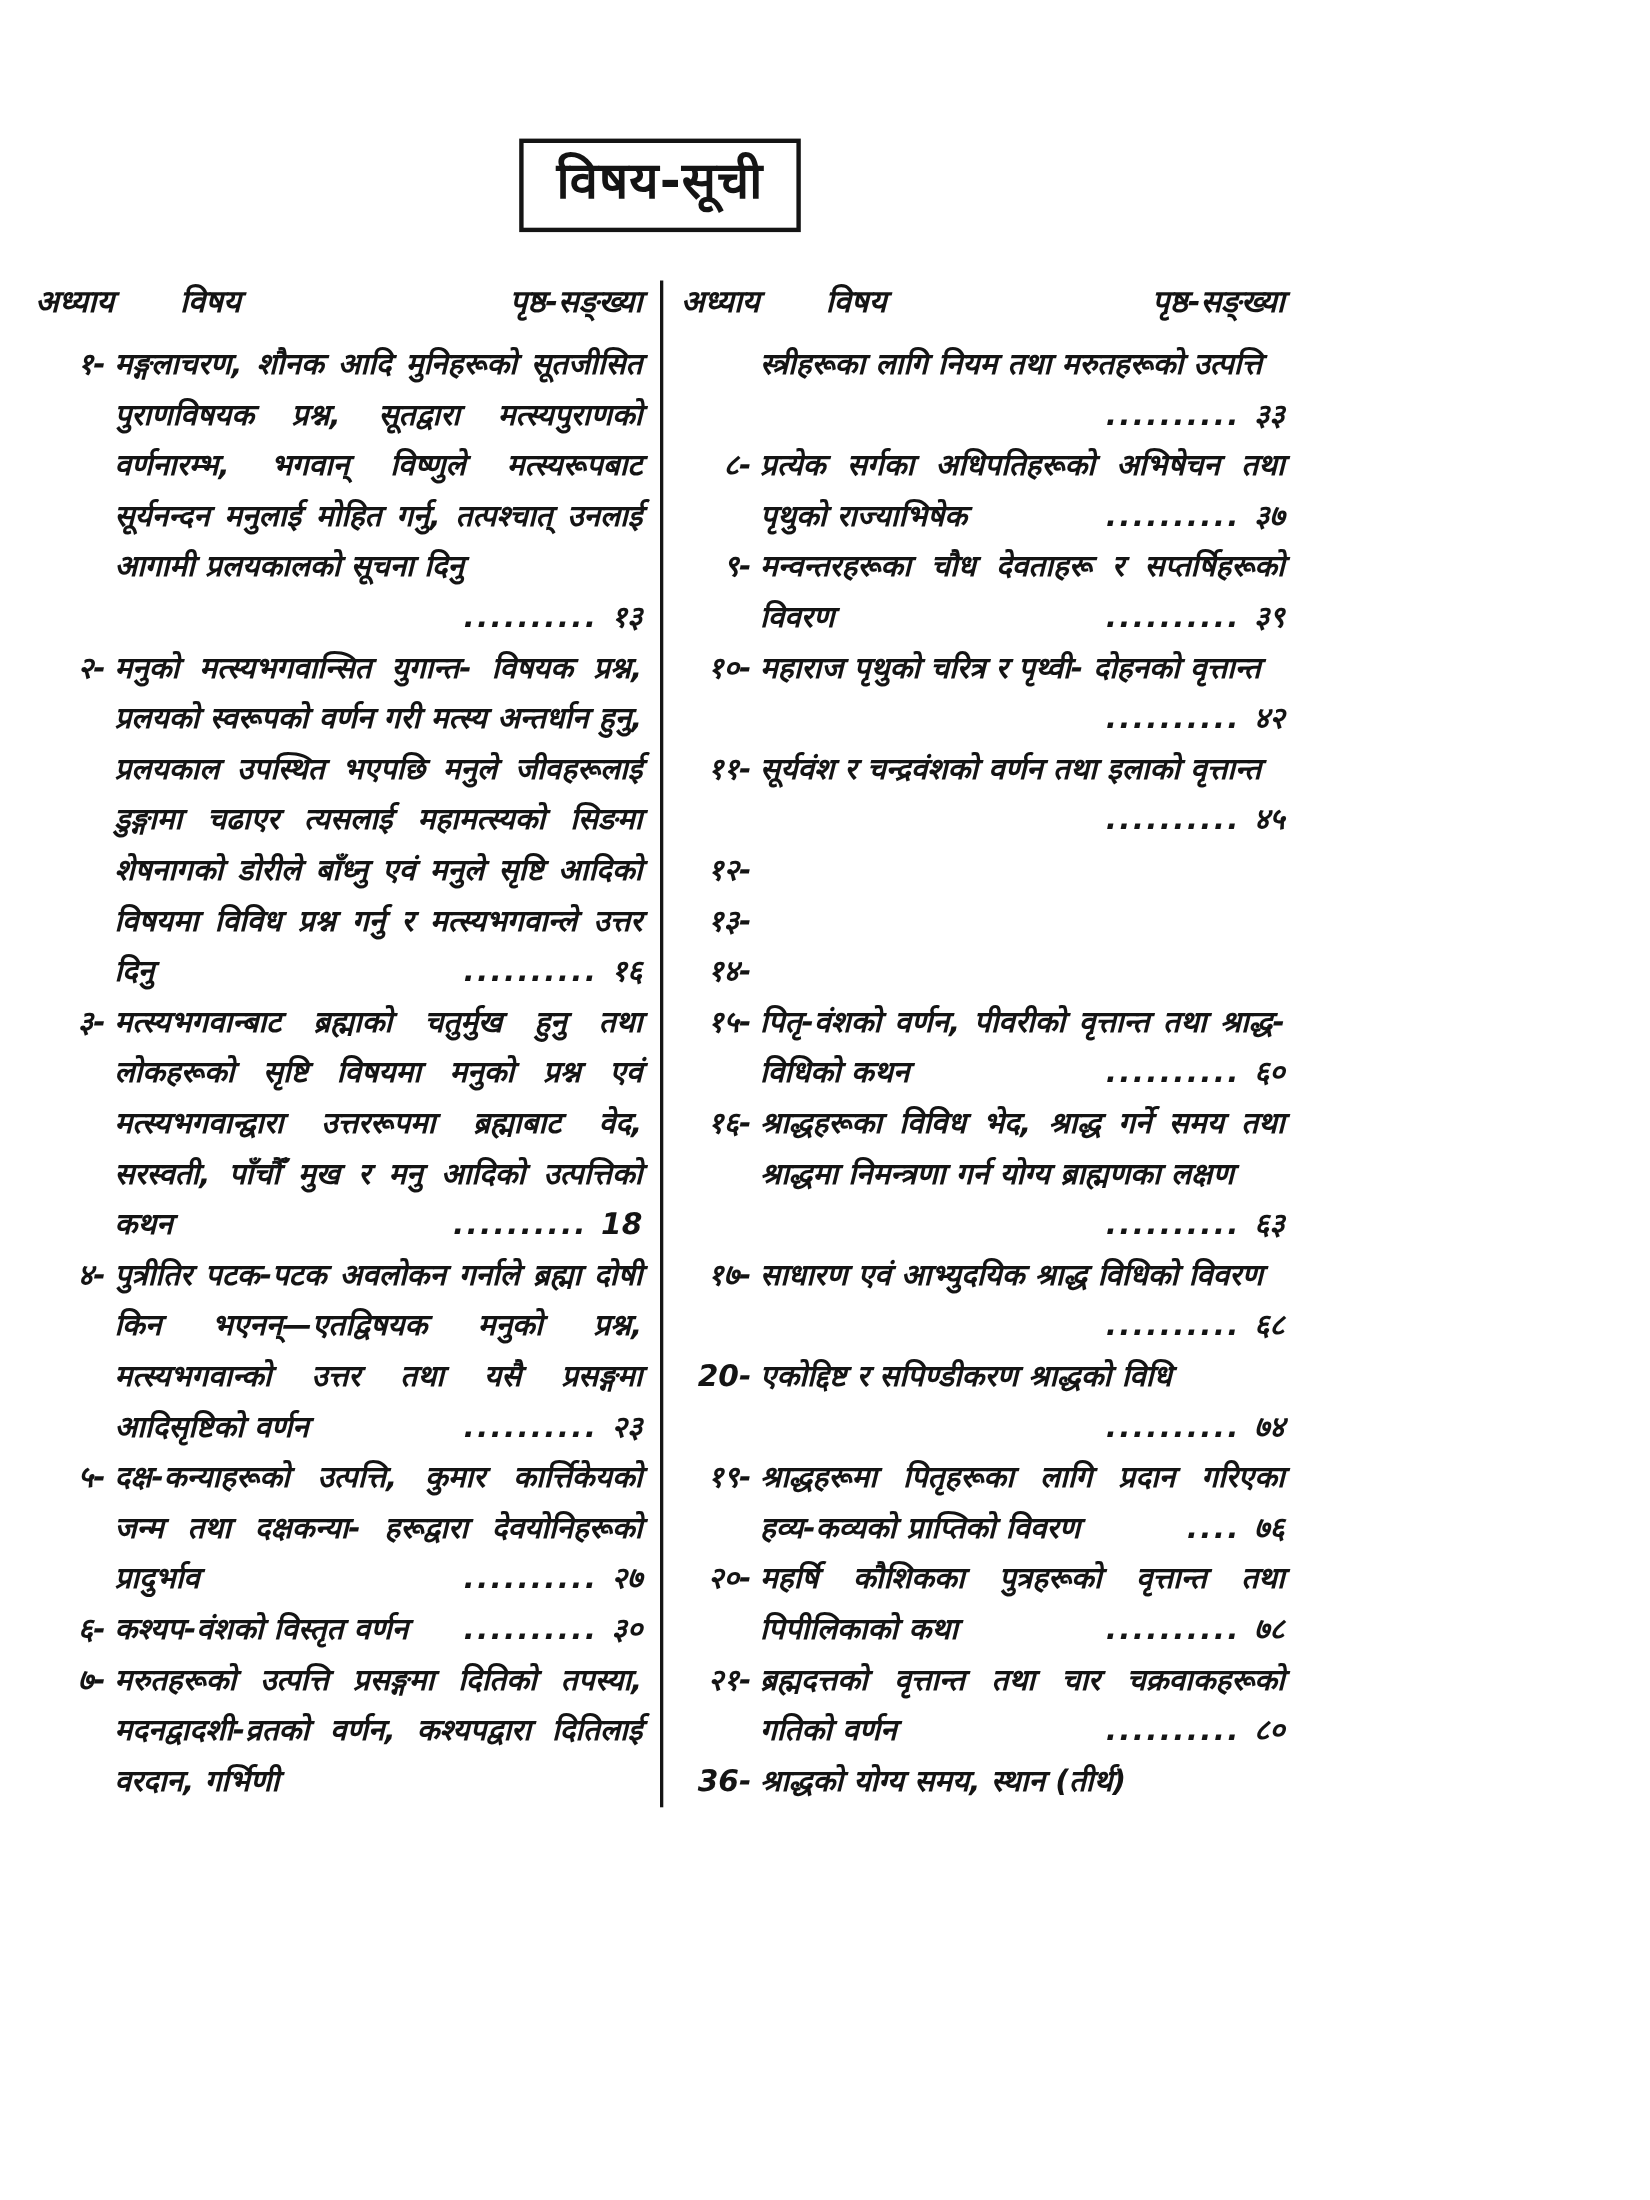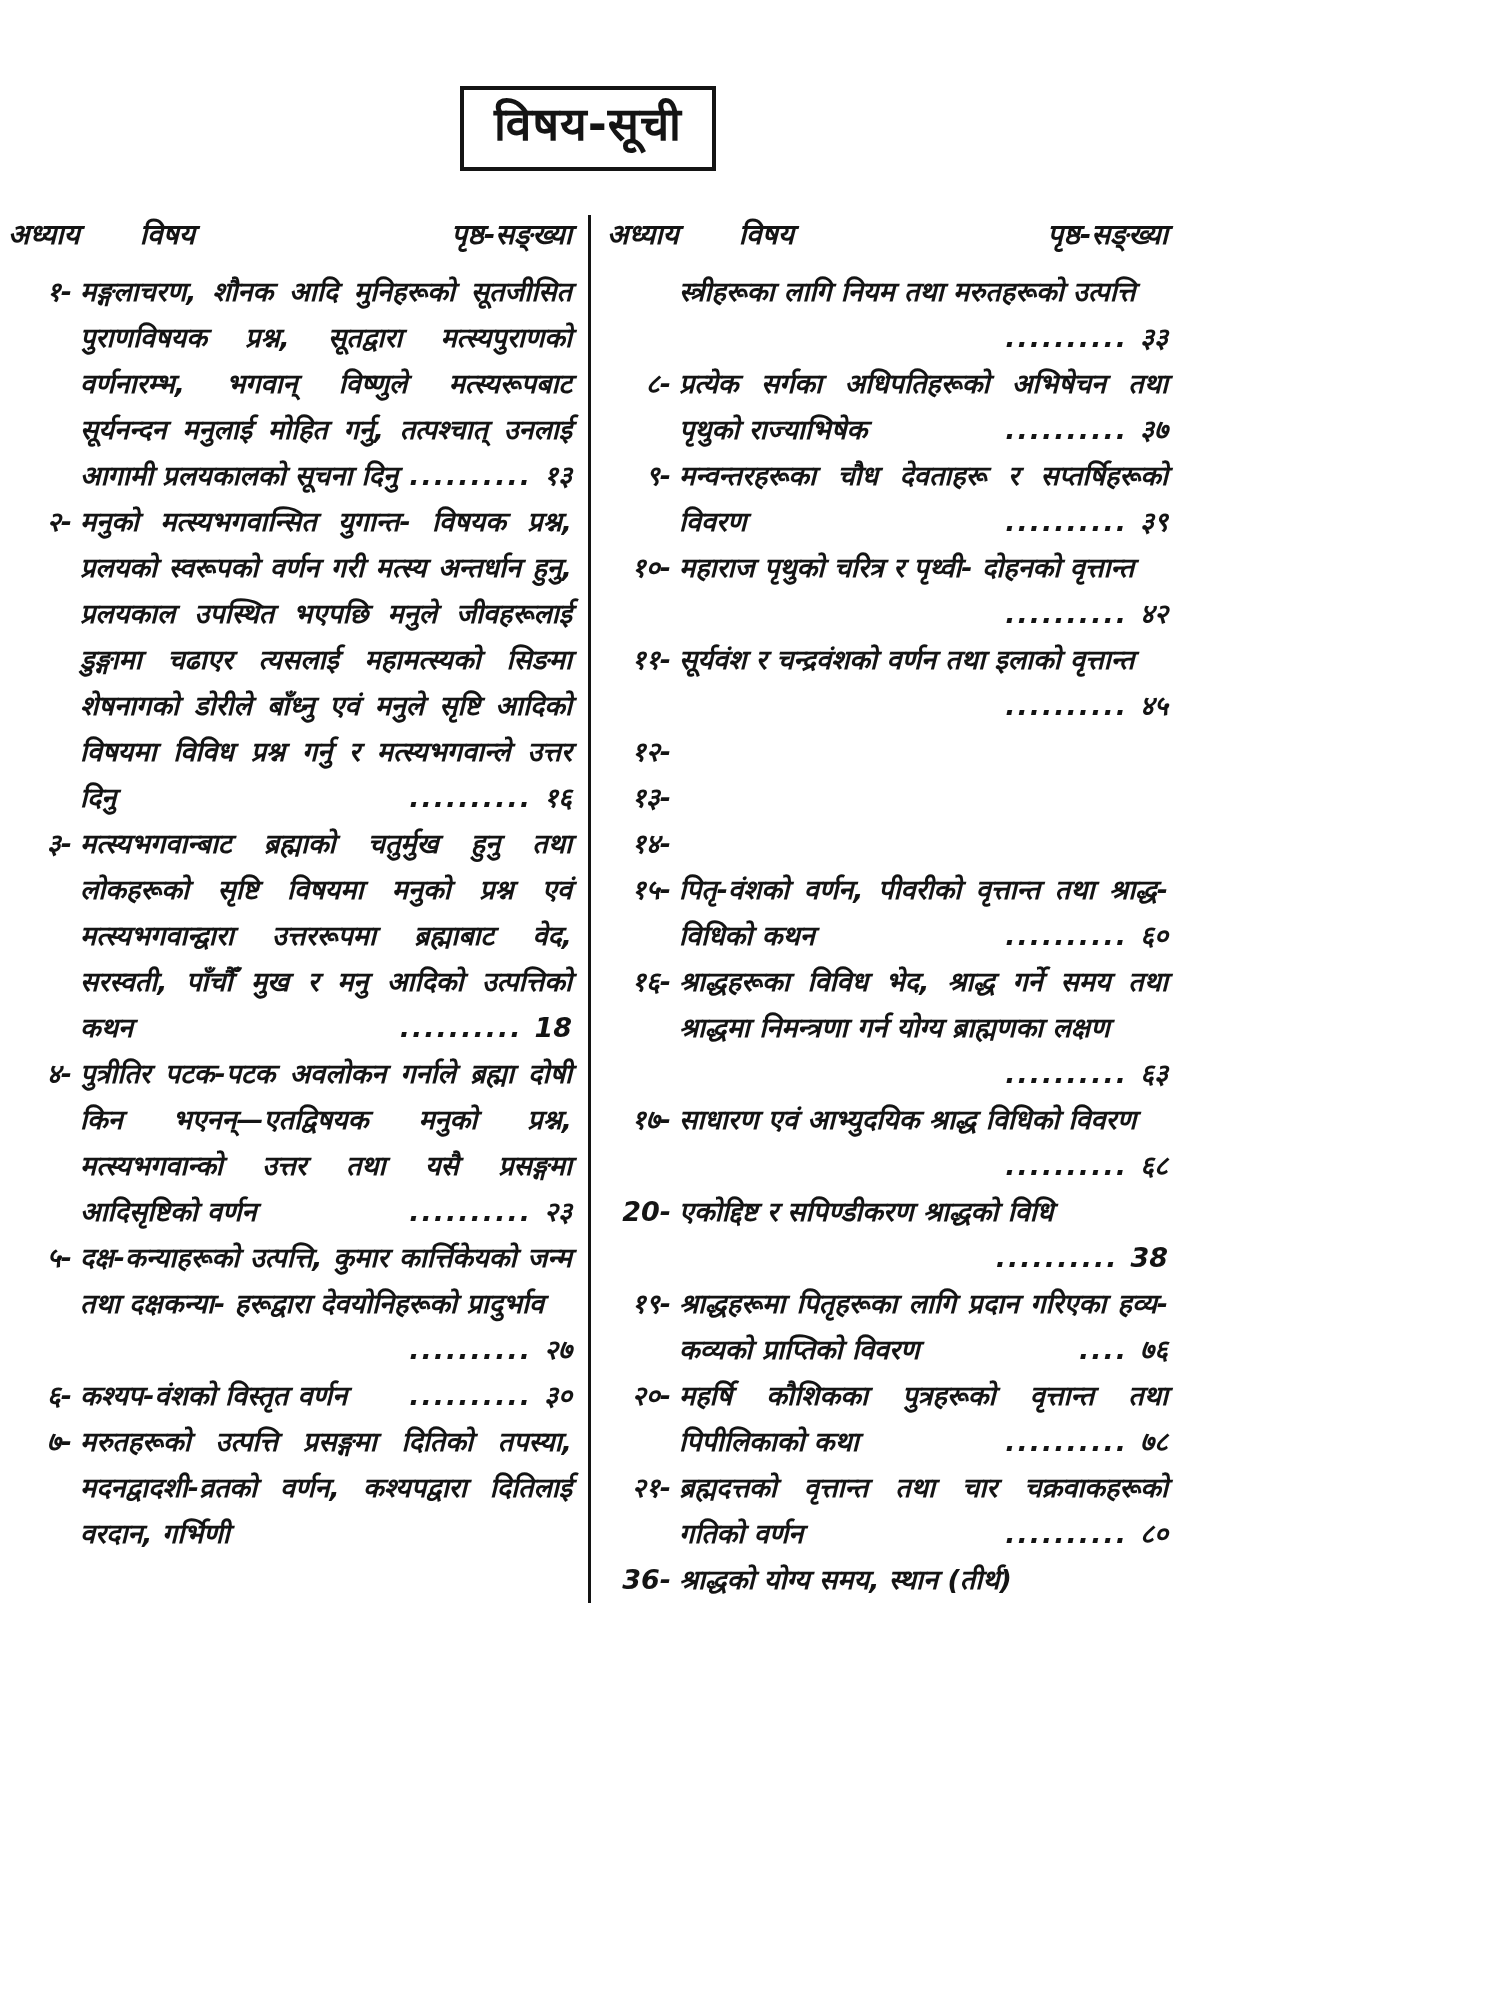--- a/index.html
+++ b/index.html
@@ -11,22 +11,23 @@
     width: 1500px;
     height: 2000px;
     position: relative;
     color: #141414;
     font-family: "DejaVu Sans", sans-serif;
     font-weight: 700;
     overflow: hidden;
   }
   .sheet {
     width: 1168px;
-    padding-left: 8px;
+    padding-left: 32px;
     box-sizing: border-box;
+    margin-top: 40px;
   }
   .title-wrap {
     text-align: center;
     padding-top: 86px;
   }
   .title-box {
     display: inline-block;
     border: 4px solid #141414;
     padding: 8px 30px 16px 30px;
     font-size: 46px;
@@ -188,21 +189,21 @@
         <div class="etext"><span>श्राद्धहरूका विविध भेद, श्राद्ध गर्ने समय तथा श्राद्धमा निमन्त्रणा गर्न योग्य ब्राह्मणका लक्षण</span><span class="pgline"><span class="dots">..........</span><span class="pg">६३</span></span></div>
       </div>
 
       <div class="entry">
         <span class="num">१७-</span>
         <div class="etext"><span>साधारण एवं आभ्युदयिक श्राद्ध विधिको विवरण</span><span class="pgline"><span class="dots">..........</span><span class="pg">६८</span></span></div>
       </div>
 
       <div class="entry">
         <span class="num">20-</span>
-        <div class="etext"><span>एकोद्दिष्ट र सपिण्डीकरण श्राद्धको विधि</span><span class="pgline"><span class="dots">..........</span><span class="pg">38</span></span></div>
+        <div class="etext"><span>एकोद्दिष्ट र सपिण्डीकरण श्राद्धको विधि</span><span class="pgline"><span class="dots">..........</span><span class="pg">७४</span></span></div>
       </div>
 
       <div class="entry">
         <span class="num">१९-</span>
         <div class="etext"><span>श्राद्धहरूमा पितृहरूका लागि प्रदान गरिएका हव्य-कव्यको प्राप्तिको विवरण</span><span class="pgline"><span class="dots">....</span><span class="pg">७६</span></span></div>
       </div>
 
       <div class="entry">
         <span class="num">२०-</span>
         <div class="etext"><span>महर्षि कौशिकका पुत्रहरूको वृत्तान्त तथा पिपीलिकाको कथा</span><span class="pgline"><span class="dots">..........</span><span class="pg">७८</span></span></div>

